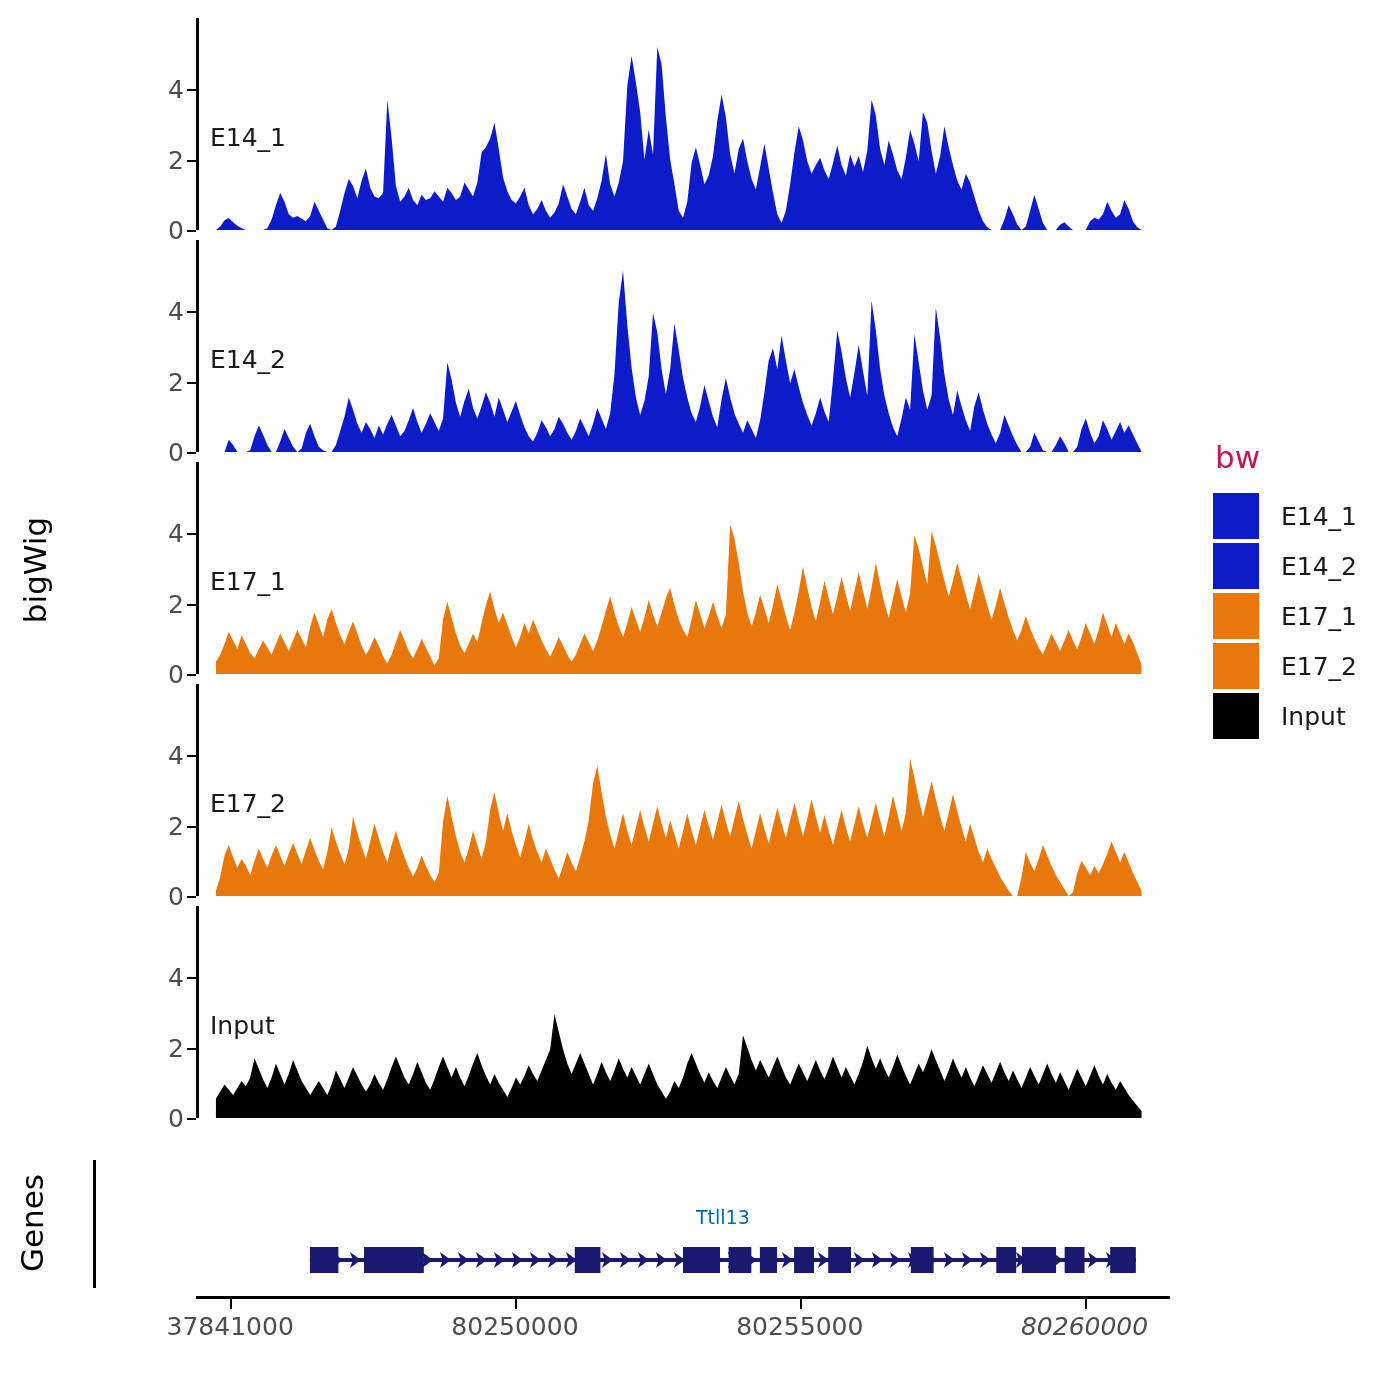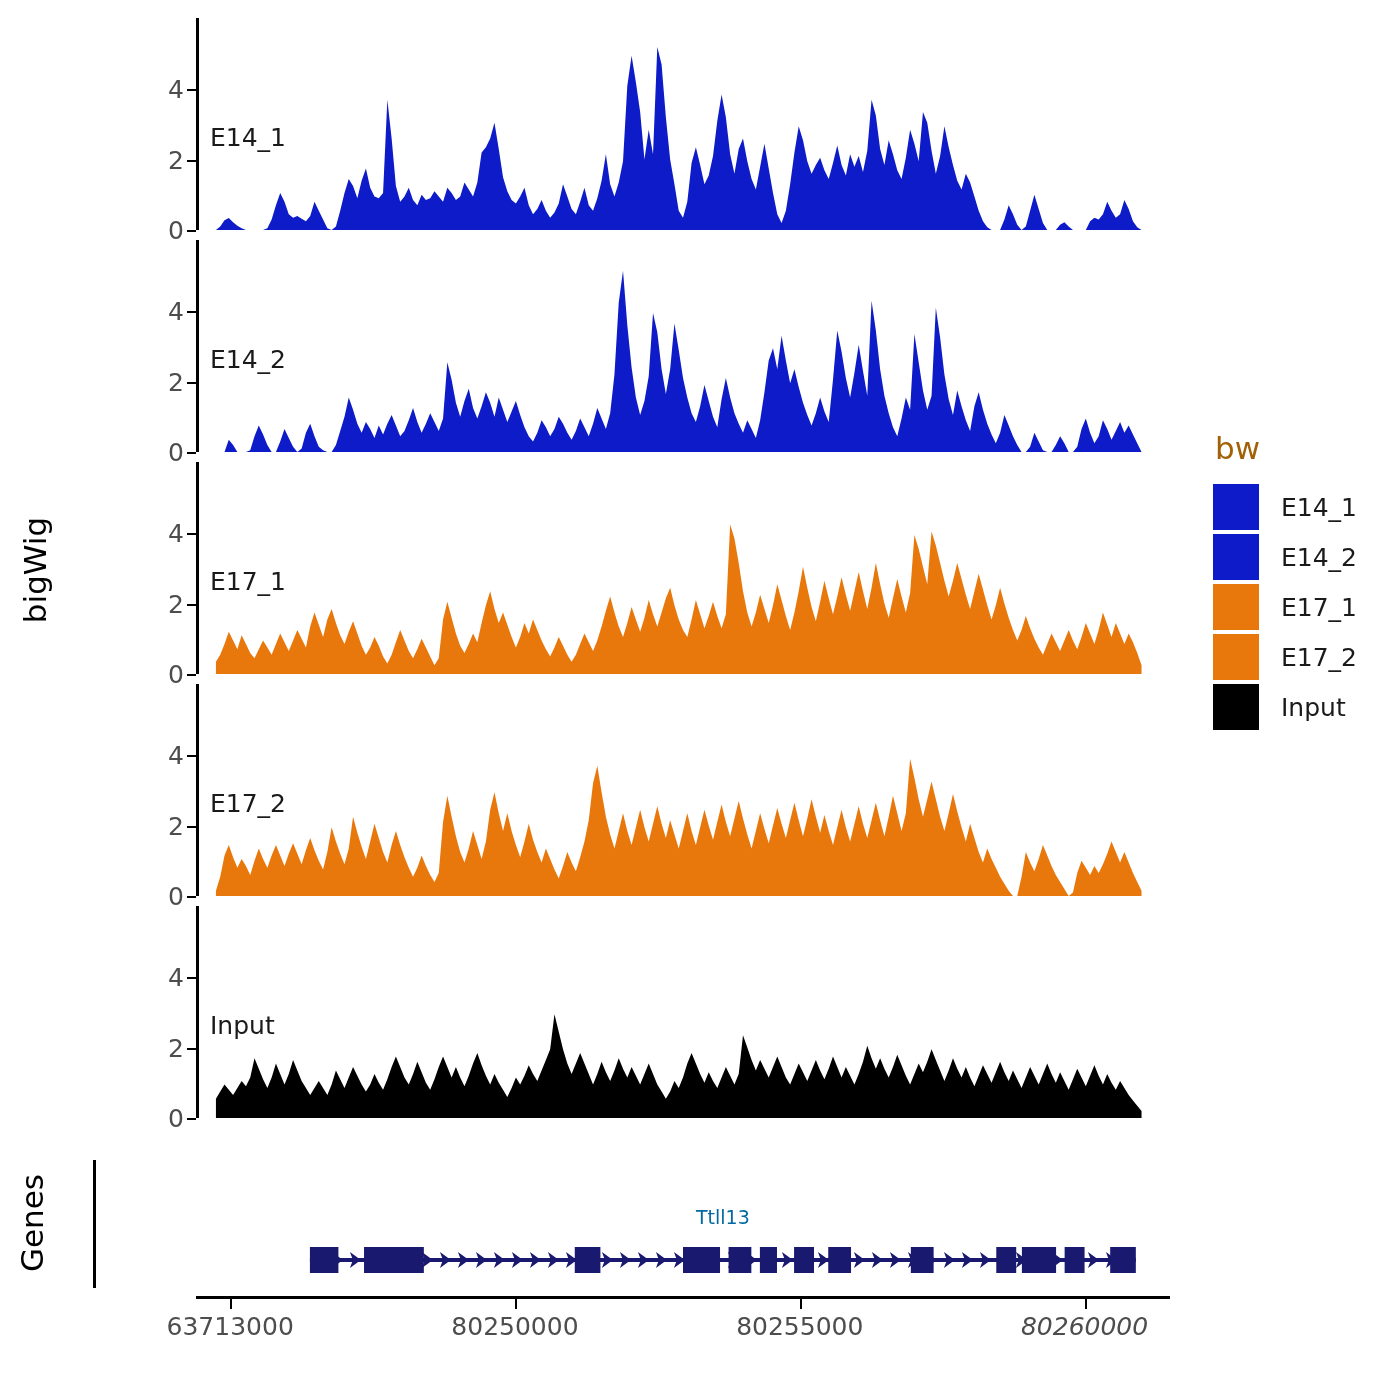--- a/index.html
+++ b/index.html
@@ -112,22 +112,22 @@
   }
 
   
   #legend{
     position:absolute;
     left:1213px; top:430px;
     width:180px;
   }
   #legend-title{
     font-size:31px;
-    color:#a16207;
-    margin:0 0 16px 2px;
+    color:#be185d;
+    margin:9px 0 16px 2px;
   }
   .legend-row{
     display:flex;
     align-items:center;
     height:50px;
   }
   .legend-key{
     width:46px;height:46px;
     flex:0 0 46px;
   }
@@ -276,21 +276,21 @@
         <rect x="800.2748538011697" y="87" width="19.935672514619796" height="26" fill="#191970"></rect>
         <rect x="825.906432748538" y="87" width="34.17543859649129" height="26" fill="#191970"></rect>
         <rect x="868.625730994152" y="87" width="19.935672514619796" height="26" fill="#191970"></rect>
         <rect x="914.1929824561404" y="87" width="25.63157894736844" height="26" fill="#191970"></rect>
       </svg>
     </div>
 
   <div id="xaxis"></div>
   <div id="xticks">
       <div class="xtick" style="left: 230.175px;"></div>
-      <div class="xticklab" style="left: 230.175px;">63713000</div>
+      <div class="xticklab" style="left: 230.175px;">37841000</div>
       <div class="xtick" style="left: 514.971px;"></div>
       <div class="xticklab" style="left: 514.971px;">80250000</div>
       <div class="xtick" style="left: 799.766px;"></div>
       <div class="xticklab" style="left: 799.766px;">80255000</div>
       <div class="xtick" style="left: 1084.56px;"></div>
       <div class="xticklab" style="left: 1084.56px; font-style: italic;">80260000</div>
     </div>
 
   <div id="legend">
     <div id="legend-title">bw</div>

